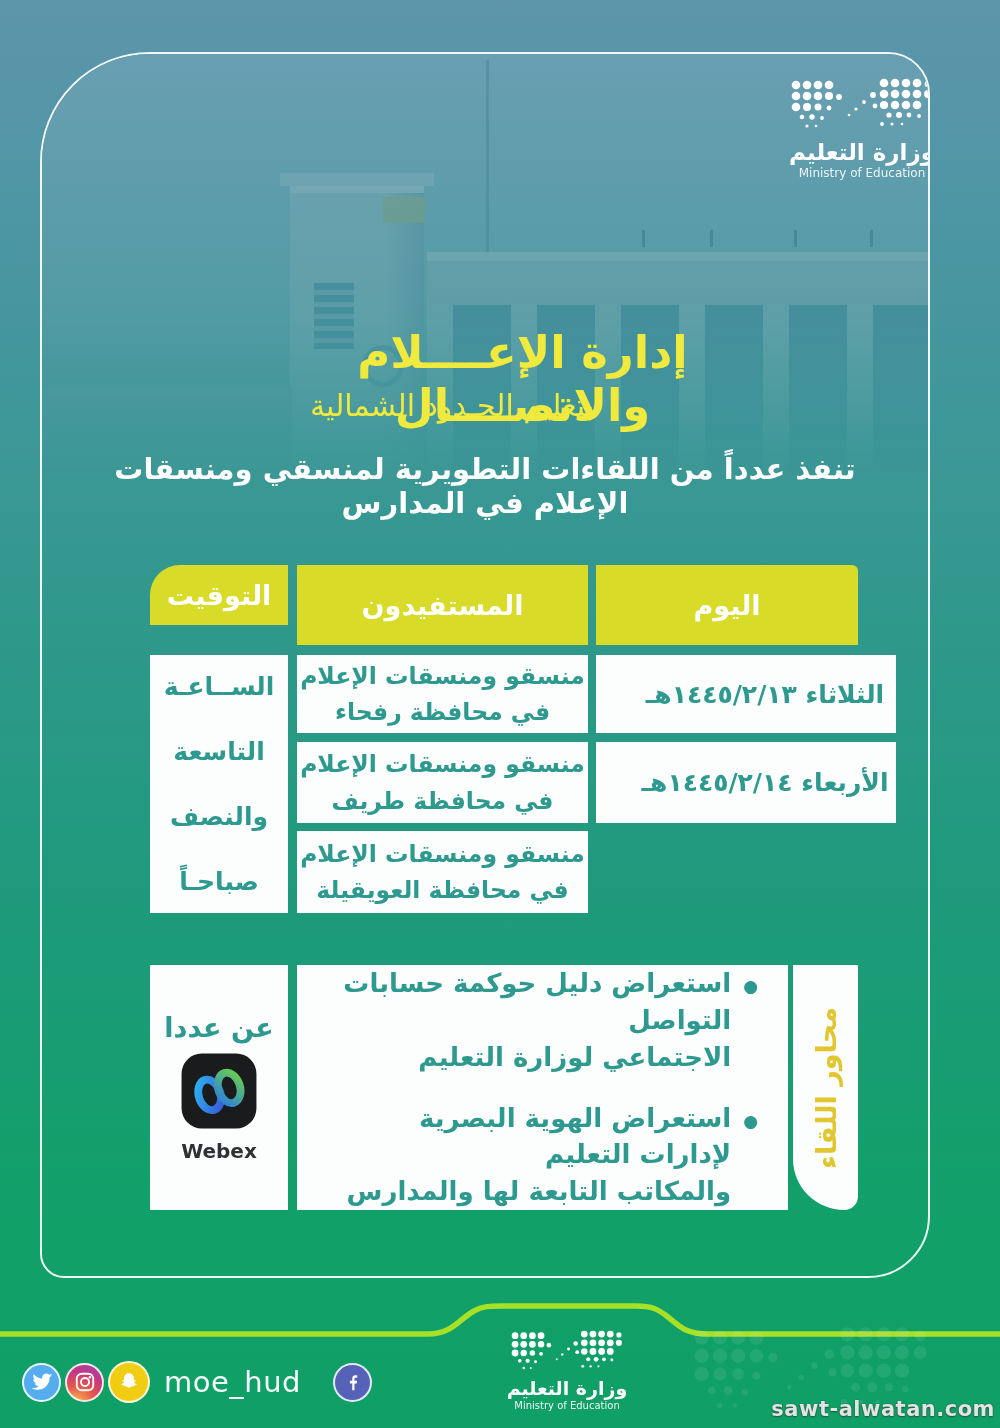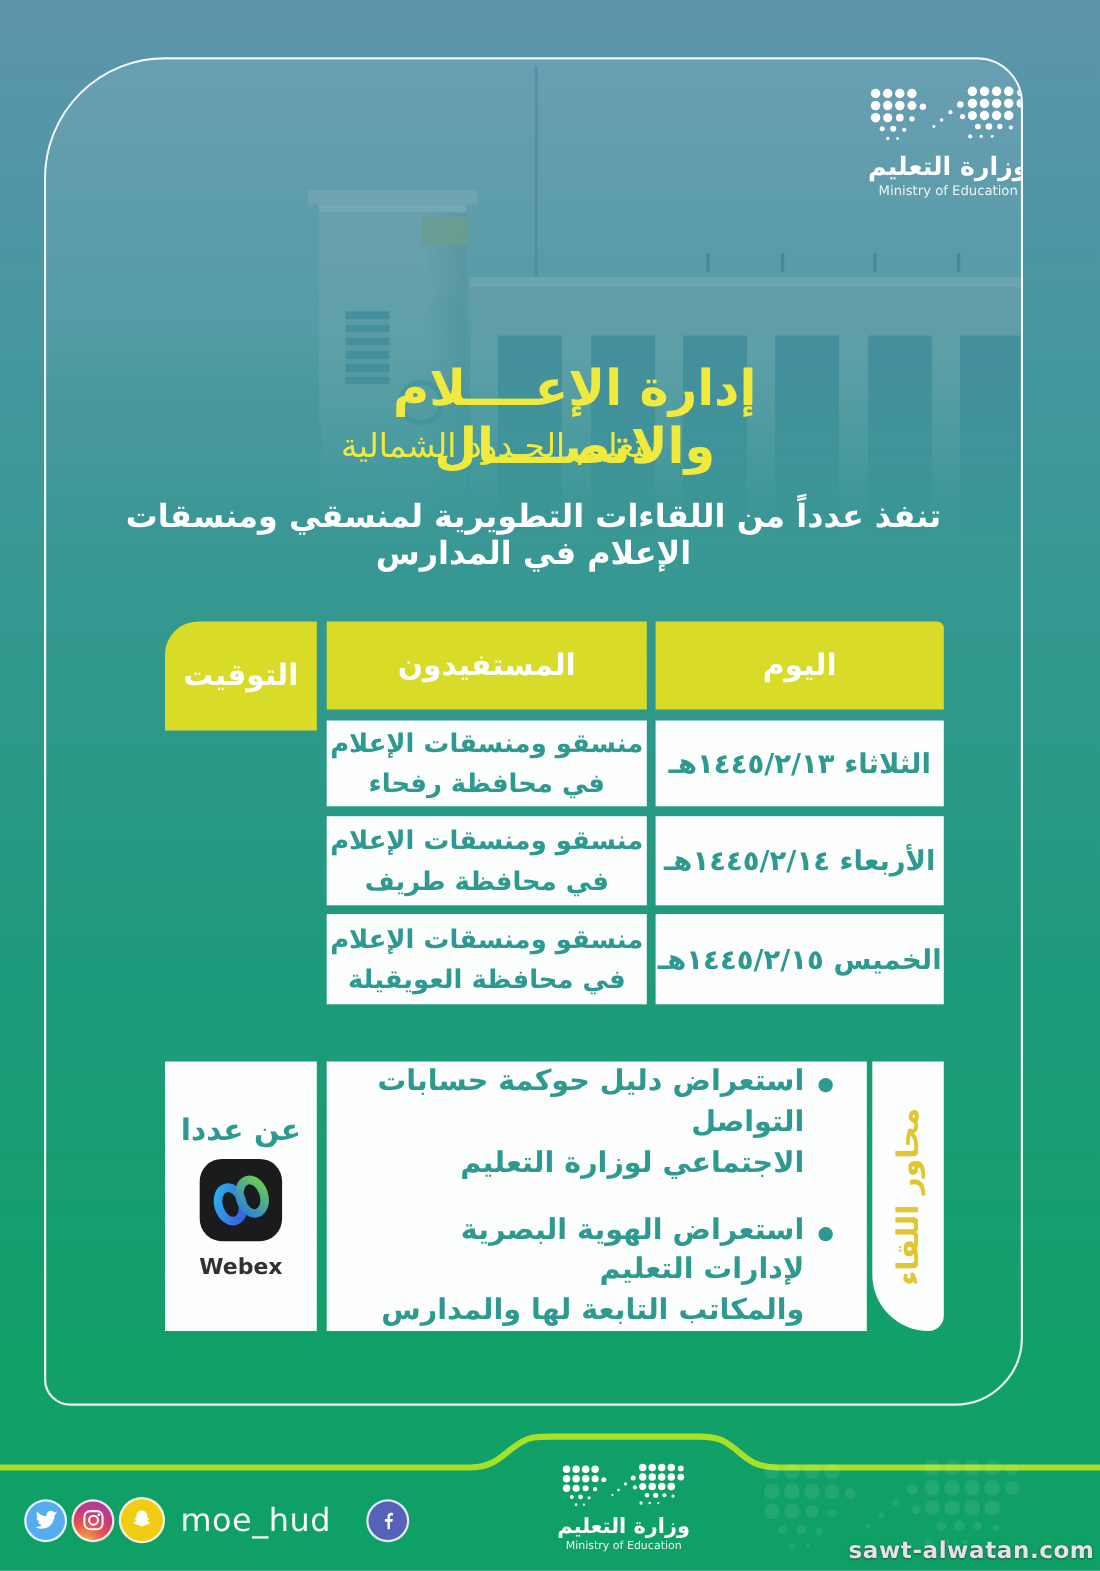--- a/index.html
+++ b/index.html
@@ -48,22 +48,22 @@
   .title2{position:absolute;left:268px;top:334px;width:350px;text-align:left;direction:rtl;
     font-size:30px;font-weight:normal;color:#EFEA3D;}
   .subtitle{position:absolute;left:20px;top:398px;width:846px;text-align:center;direction:rtl;
     font-size:29px;font-weight:bold;color:#FDFEFD;}
   
   .cell{position:absolute;background:#FCFDFD;display:flex;align-items:center;justify-content:center;
     text-align:center;direction:rtl;font-weight:bold;color:#2E998F;}
   .hcell{background:#D8DB27;color:#FDFEFE;font-size:27px;}
   .h-day{left:554px;top:511px;width:262px;height:80px;border-radius:0 6px 0 0;}
   .h-ben{left:255px;top:511px;width:291px;height:80px;}
-  .h-time{left:108px;top:511px;width:138px;height:99px;border-radius:30px 0 0 0;}
-  .c-day{left:554px;width:262px;font-size:25px;}
+  .h-time{left:108px;top:511px;width:138px;height:60px;border-radius:30px 0 0 0;}
+  .c-day{left:554px;width:262px;font-size:25px;padding-left:38px;}
   .c-ben{left:255px;width:291px;font-size:23.5px;line-height:1.55;white-space:pre-line;}
   .r1{top:601px;height:78px;} .r2{top:688px;height:81px;} .r3{top:777px;height:82px;}
   .c-time{left:108px;top:601px;width:138px;height:258px;font-size:25px;line-height:2.6;white-space:pre-line;}
   
   .webex-panel{position:absolute;left:108px;top:911px;width:138px;height:245px;background:#FCFDFD;
     display:flex;flex-direction:column;align-items:center;justify-content:center;gap:9px;}
   .via{font-size:27px;font-weight:bold;color:#2E998F;direction:rtl;}
   .webex-icon svg{width:78px;height:78px;display:block;}
   .webex-label{font-size:20px;color:#2F3133;font-weight:600;}
   .topics-panel{position:absolute;left:255px;top:911px;width:491px;height:245px;background:#FCFDFD;
@@ -176,29 +176,32 @@
   <div class="title1">إدارة الإعــــلام والاتصــــال</div>
   <div class="title2">بتعليم الحـدود الشمالية</div>
   <div class="subtitle">تنفذ عدداً من اللقاءات التطويرية لمنسقي ومنسقات الإعلام في المدارس</div>
 
   <div class="cell hcell h-day">اليوم</div>
   <div class="cell hcell h-ben">المستفيدون</div>
   <div class="cell hcell h-time">التوقيت</div>
 
   <div class="cell c-day r1">الثلاثاء ١٤٤٥/٢/١٣هـ</div>
   <div class="cell c-day r2">الأربعاء ١٤٤٥/٢/١٤هـ</div>
-  <div class="cell c-day r3">الخميس ١٤٤٥/٢/١٥هـ</div>
 
   <div class="cell c-ben r1">منسقو ومنسقات الإعلام
 في محافظة رفحاء</div>
   <div class="cell c-ben r2">منسقو ومنسقات الإعلام
 في محافظة طريف</div>
   <div class="cell c-ben r3">منسقو ومنسقات الإعلام
 في محافظة العويقيلة</div>
 
+  <div class="cell c-time">الســاعـة
+التاسعة
+والنصف
+صباحـاً</div>
 
   <div class="webex-panel">
     <div class="via">عن عددا</div>
     <div class="webex-icon">
       <svg viewBox="0 0 100 100">
         <defs>
           <linearGradient id="wbx1" x1="0" y1="0" x2="1" y2="1">
             <stop offset="0" stop-color="#2BB3F0"></stop>
               <stop offset="1" stop-color="#3A57D8"></stop>
           </linearGradient>

